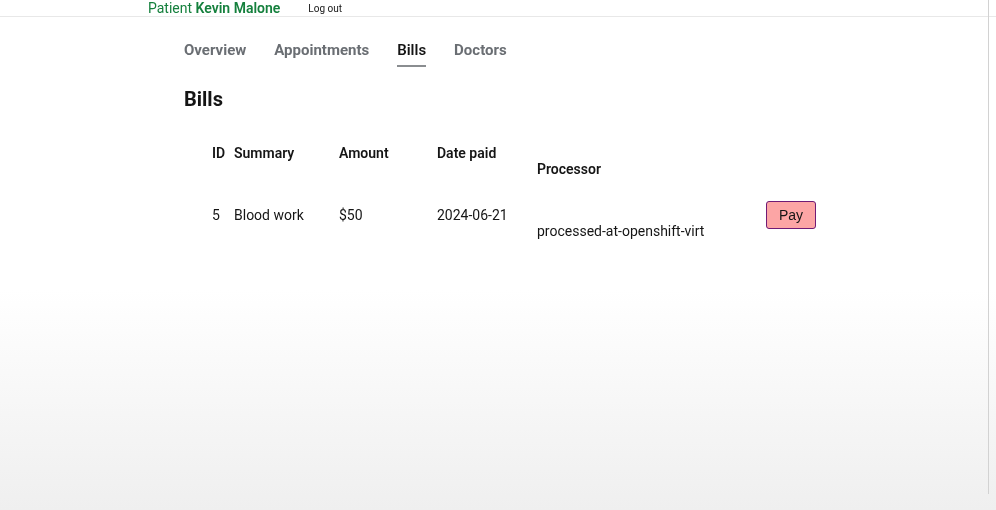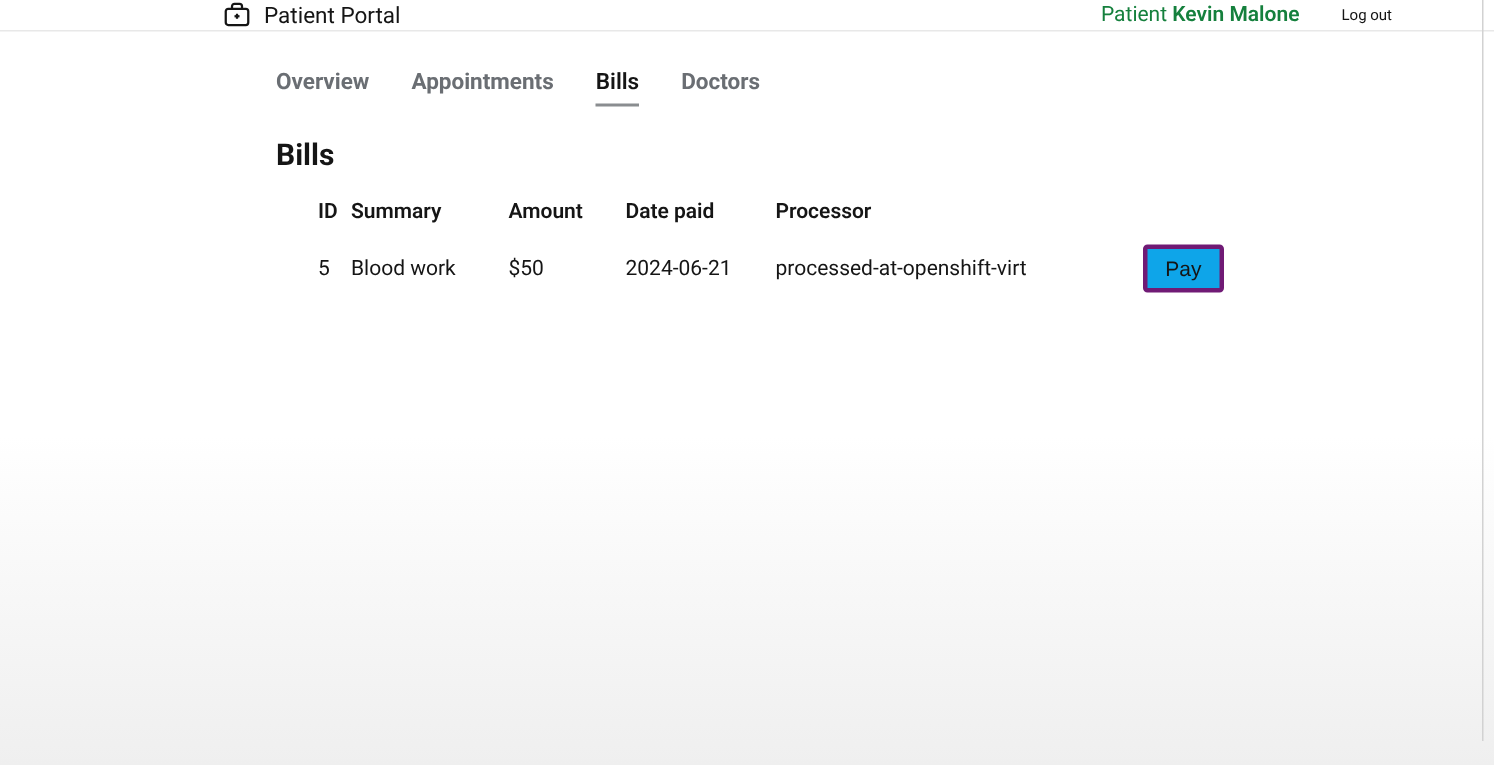--- a/index.html
+++ b/index.html
@@ -98,26 +98,26 @@
       font-size: 14px;
       padding-bottom: 8px;
     }
     .table-row {
       font-size: 14px;
       padding: 6px 0;
     }
     .col-id { width: 22px; margin-left: 28px; }
     .col-summary { width: 105px; }
     .col-amount { width: 78px; }
-    .col-date { width: 100px; }
-    .col-processor { width: 200px; }
+    .col-date { width: 100px; margin-left: 20px; }
+    .col-processor { width: 200px; margin-top: 32px; }
     .col-action { flex: 1; display: flex; justify-content: flex-end; }
     .pay-button {
-      border: 3px solid #701a75;
-      background: #0ea5e9;
+      border: 1px solid #701a75;
+      background: #fca5a5;
       padding: 5px 12px;
       font-size: 14px;
       border-radius: 3px;
       cursor: pointer;
       color: #151515;
     }
     .bottom-gradient {
       position: absolute;
       bottom: 0;
       left: 0;
@@ -137,31 +137,20 @@
     .header-wrapper {
       width: 100%;
       border-bottom: 1px solid #e8e8e8;
     }
   </style>
 </head>
 <body>
 
 <div class="header-wrapper">
   <div class="header-inner">
-    <div class="logo-area">
-      <span class="logo-icon">
-        <svg width="20" height="20" viewBox="0 0 24 24" fill="none" stroke="#151515" stroke-width="1.8">
-          <rect x="3" y="7" width="18" height="13" rx="2"></rect>
-          <path d="M8 7V5a2 2 0 0 1 2-2h4a2 2 0 0 1 2 2v2"></path>
-          <line x1="12" y1="11" x2="12" y2="15"></line>
-          <line x1="10" y1="13" x2="14" y2="13"></line>
-        </svg>
-      </span>
-      <span class="app-title">Patient Portal</span>
-    </div>
     <div class="header-right">
       <span class="patient-label">
         <span>Patient </span><span class="patient-name">Kevin Malone</span>
       </span>
       <span class="logout-link">Log out</span>
     </div>
   </div>
 </div>
 
 <div class="content">

